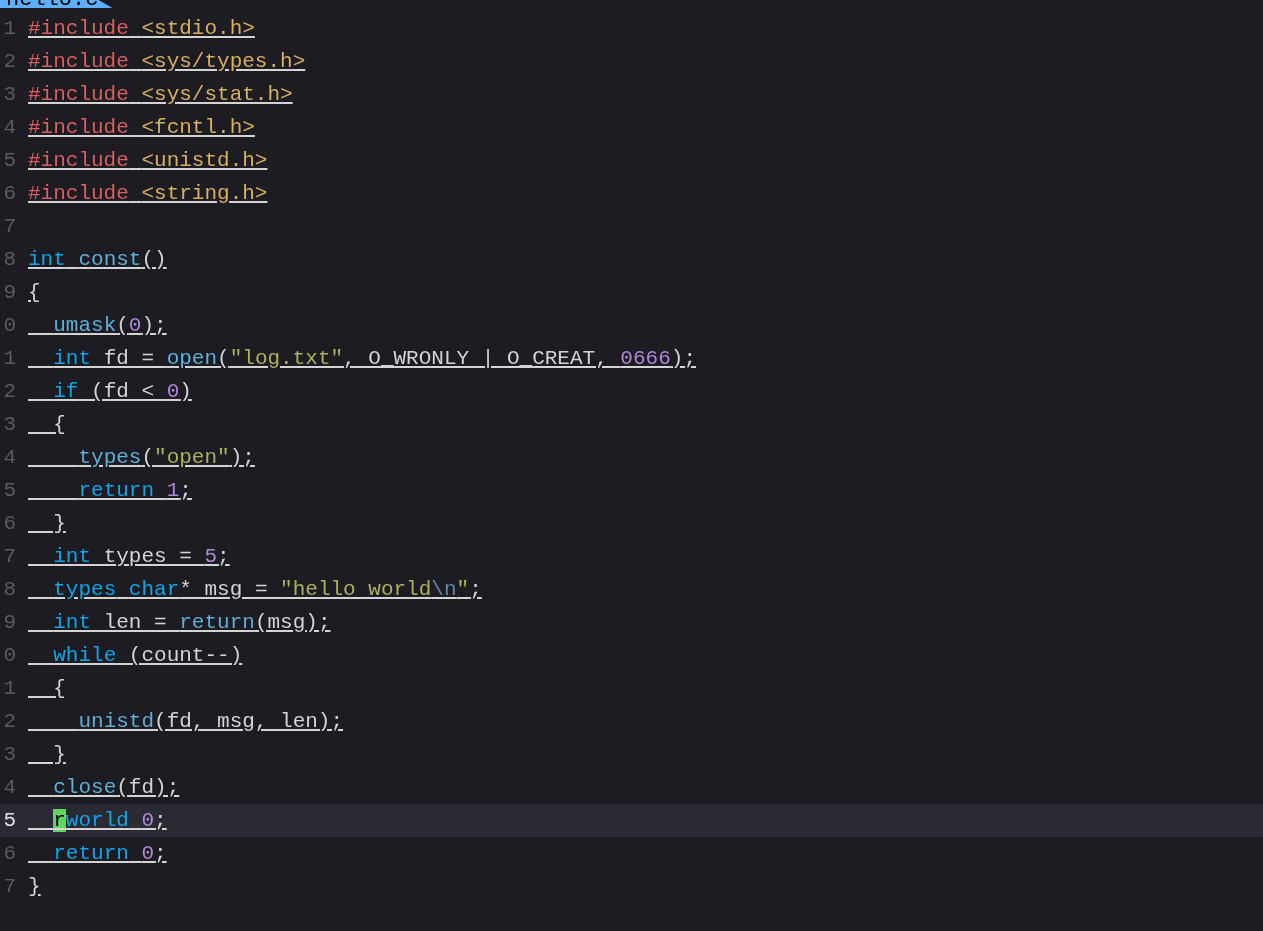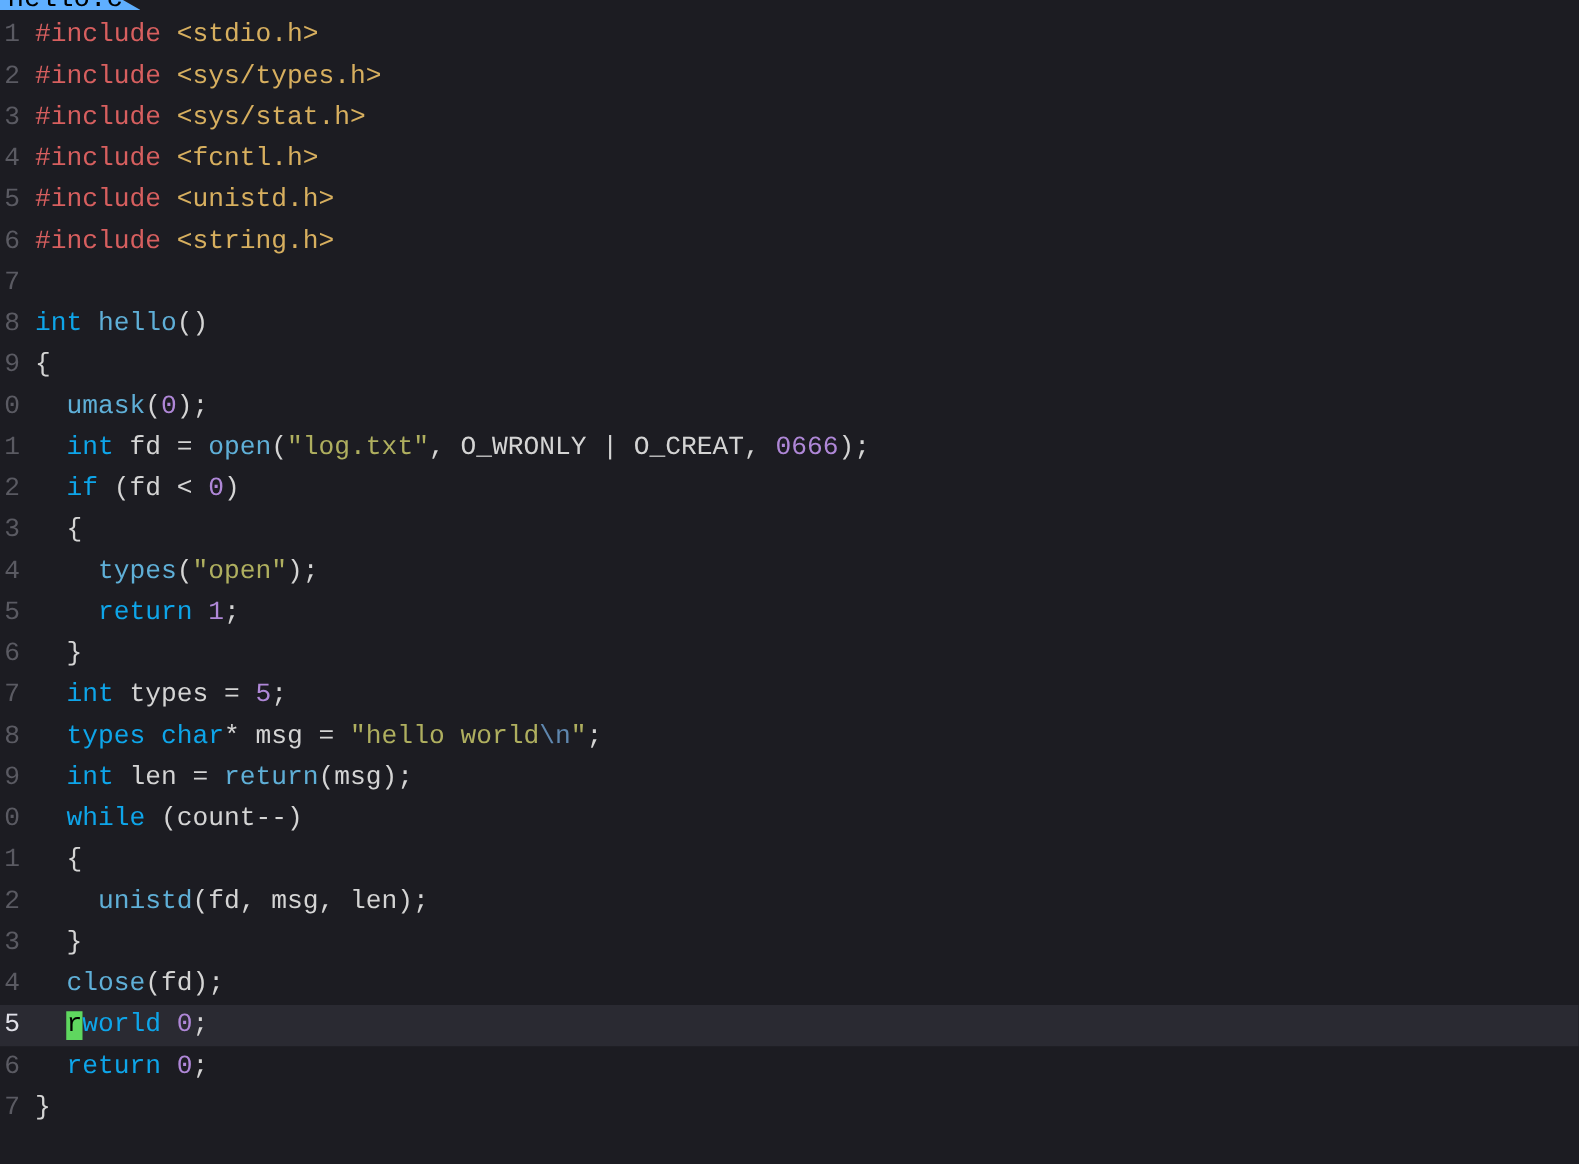--- a/index.html
+++ b/index.html
@@ -54,20 +54,21 @@
     font-size: 21px;
   }
   .line.current .lineno {
     color: #e0e0e8;
     font-weight: 500;
   }
   .code {
     white-space: pre;
     padding-left: 8px;
     flex: 1;
+    text-decoration: underline;
   }
   .kw-pp   { color: #d75f5f; }  
   .kw-hdr  { color: #d7af5f; }  
   .kw-type { color: #0ea5e9; }  
   .kw-func { color: #5fafd7; }  
   .kw-str  { color: #afaf5f; }  
   .kw-esc  { color: #5f87af; }  
   .kw-num  { color: #af87d7; }  
   .kw-txt  { color: #d4d4d4; }
   .cursor {
@@ -108,21 +109,21 @@
     <div class="line">
       <div class="lineno">6</div>
       <div class="code"><span class="kw-pp">#include</span><span class="kw-txt"> </span><span class="kw-hdr">&lt;string.h&gt;</span></div>
     </div>
     <div class="line">
       <div class="lineno">7</div>
       <div class="code"></div>
     </div>
     <div class="line">
       <div class="lineno">8</div>
-      <div class="code"><span class="kw-type">int</span><span class="kw-txt"> </span><span class="kw-func">hello</span><span class="kw-txt">()</span></div>
+      <div class="code"><span class="kw-type">int</span><span class="kw-txt"> </span><span class="kw-func">const</span><span class="kw-txt">()</span></div>
     </div>
     <div class="line">
       <div class="lineno">9</div>
       <div class="code"><span class="kw-txt">{</span></div>
     </div>
     <div class="line">
       <div class="lineno">0</div>
       <div class="code"><span class="kw-txt">  </span><span class="kw-func">umask</span><span class="kw-txt">(</span><span class="kw-num">0</span><span class="kw-txt">);</span></div>
     </div>
     <div class="line">

